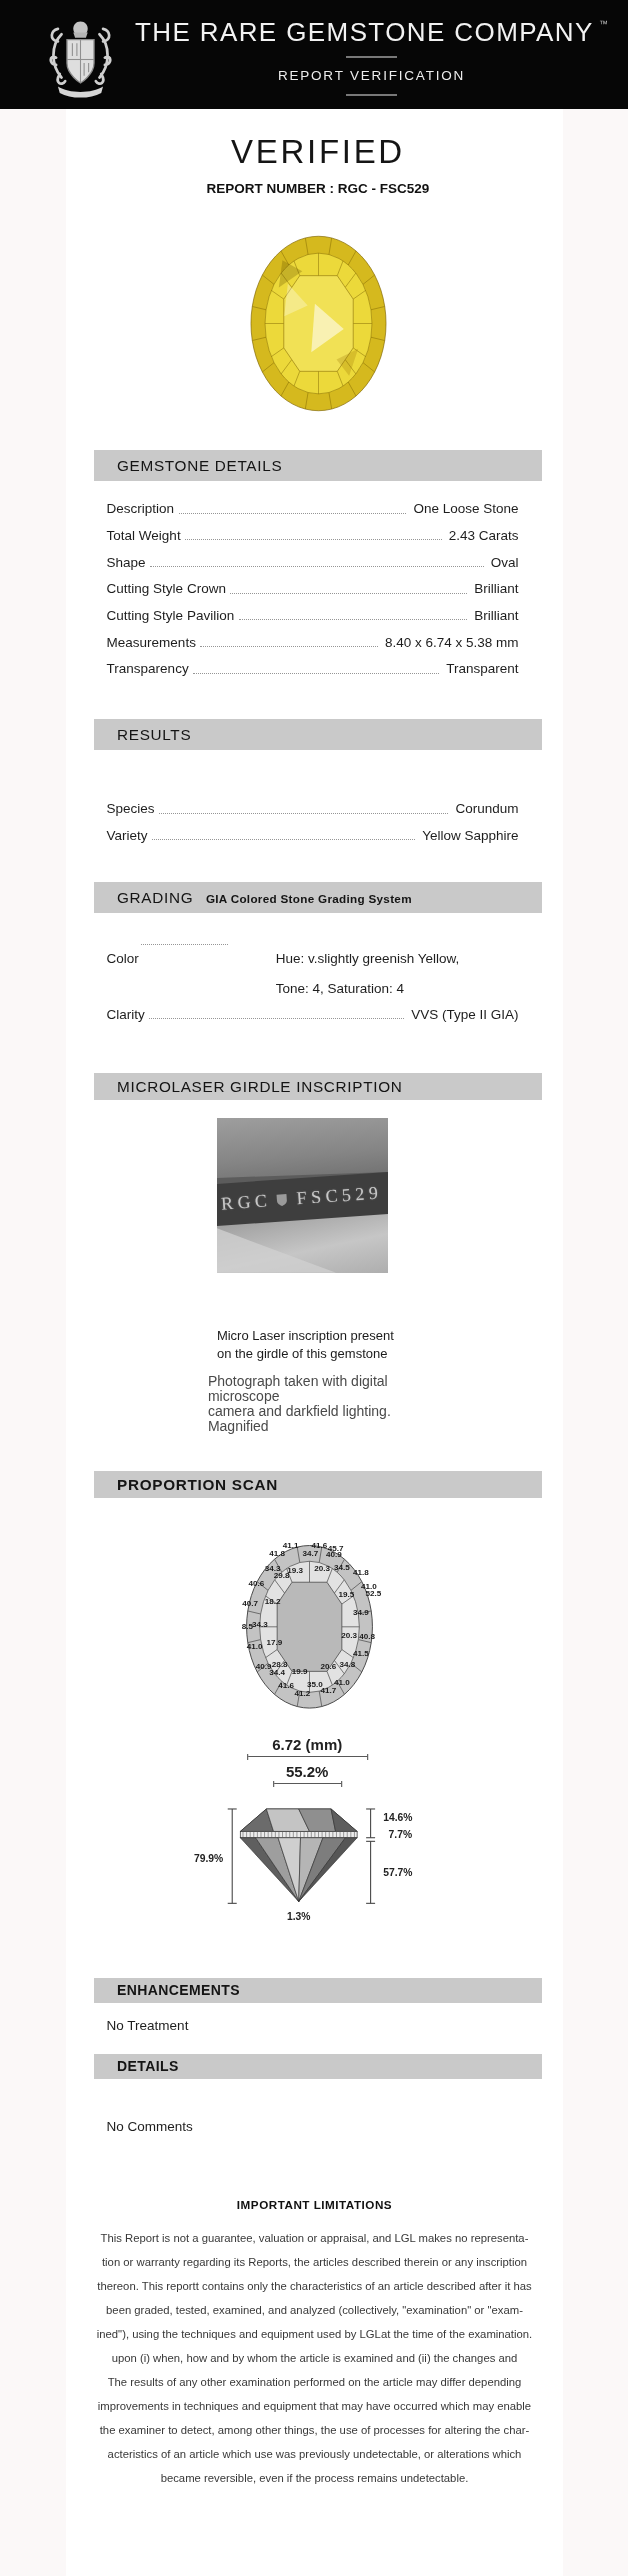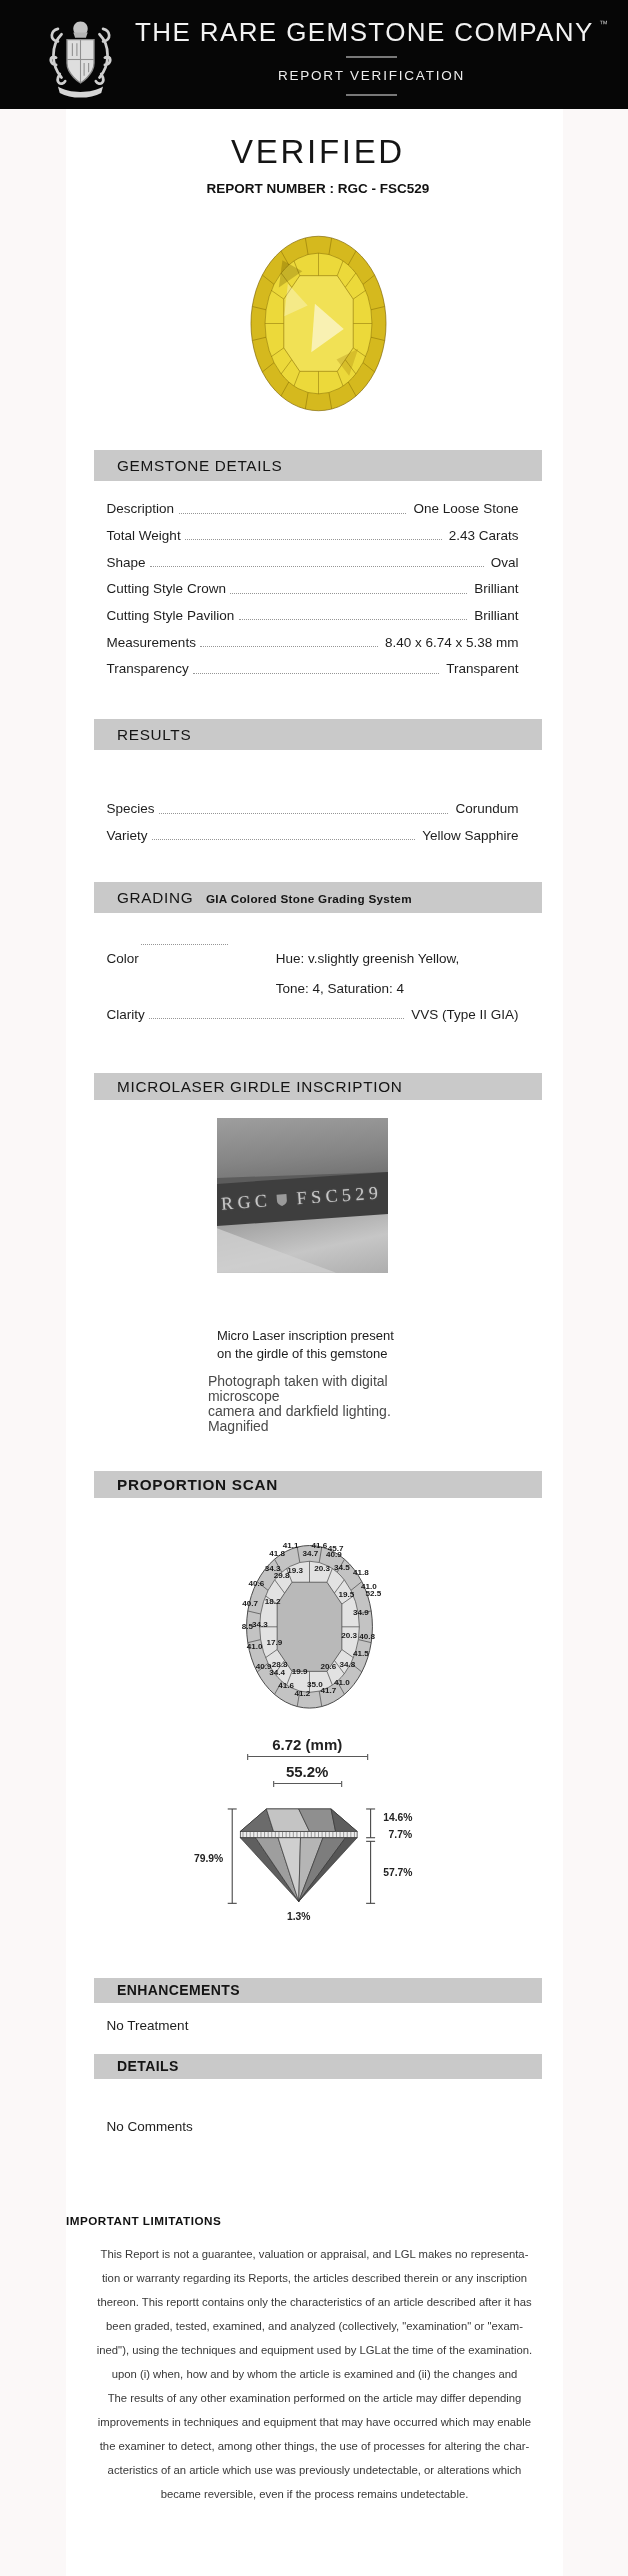--- a/index.html
+++ b/index.html
@@ -62,21 +62,21 @@
   .diagram-center{display:flex;justify-content:center;transform:translateX(-9px);}
   .facet-num{font:bold 9px "Liberation Sans","DejaVu Sans",sans-serif;fill:#1b1b1b;}
   .measure-wrap{margin-top:20px;display:flex;flex-direction:column;align-items:center;transform:translateX(-10.8px);}
   .m-label{font-size:15px;font-weight:bold;color:#222;}
   .m-line{height:6.3px;border-left:0.9px solid #444;border-right:0.9px solid #444;
           background:linear-gradient(#444,#444) center/100% 0.9px no-repeat;margin:0.9px 0 2.7px;}
   .sv-label{font:bold 11.5px "Liberation Sans","DejaVu Sans",sans-serif;fill:#222;}
   
   .plain-value{font-size:13.5px;color:#1e1e1e;padding-left:12.6px;}
   
-  .limit-title{margin-top:80px;font-size:11.7px;font-weight:bold;letter-spacing:0.5px;color:#111;}
+  .limit-title{margin-top:64px;text-align:center;font-size:11.7px;font-weight:bold;letter-spacing:0.5px;color:#111;}
   .limit-lines{margin-top:14.4px;}
   .limit-line{text-align:center;font-size:11.3px;line-height:24px;color:#383838;}
 </style>
 </head>
 <body>
 
 <div class="hdr">
   <svg class="crest" width="67" height="83" viewBox="0 0 74 92">
     <g stroke="#cfcfcf" stroke-width="3" fill="none" stroke-linecap="round">
       <path d="M16,18 C4,30 4,52 16,66 M12,26 C2,24 4,14 12,12 M10,44 C2,40 2,52 10,52 M14,62 C8,72 16,76 20,70"></path>

